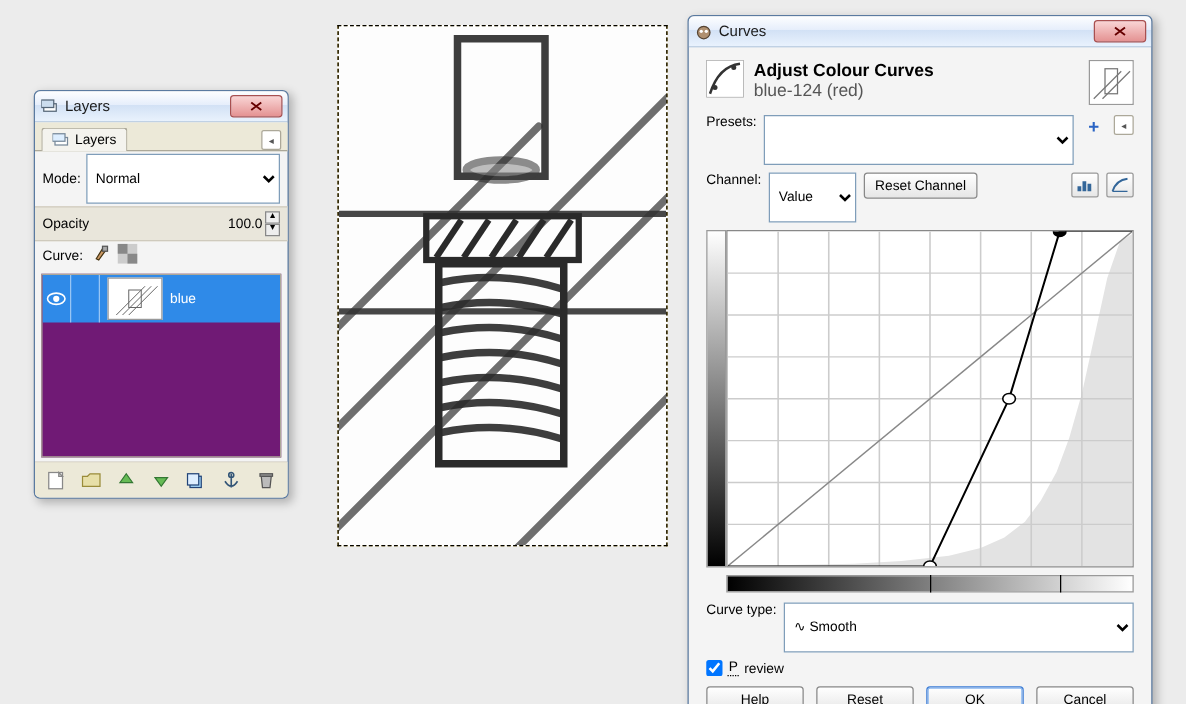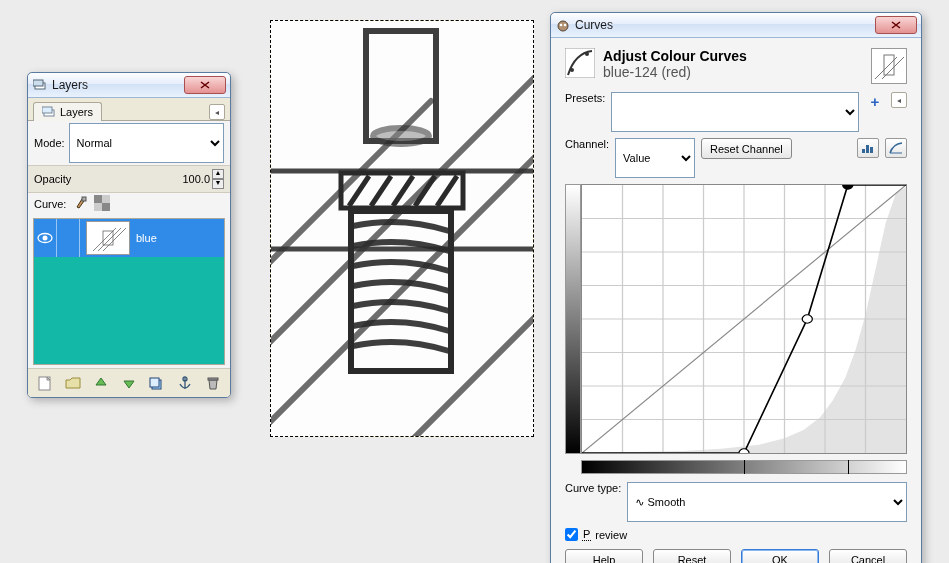--- a/index.html
+++ b/index.html
@@ -13,21 +13,21 @@
   .tab{border:1px solid #aca899;border-bottom:none;border-radius:3px 3px 0 0;background:#f4f3ee;padding:2px 8px;display:flex;align-items:center;position:relative;top:1px}
   .tab .mini-icon{width:14px;height:14px;margin-right:4px}
   .smallbtn{width:14px;height:14px;border:1px solid #aca899;background:#fff;border-radius:2px;display:flex;align-items:center;justify-content:center;font-size:8px;color:#555}
   .row{display:flex;align-items:center;padding:2px 6px}
   .label{margin-right:4px}
   select,input[type=text]{border:1px solid #7f9db9;background:#fff;font:inherit;padding:12px 3px}
   .opacity-row{background:#e9e6db;border-top:1px solid #cfcabd;border-bottom:1px solid #cfcabd;display:flex;align-items:center;padding:3px 6px}
   .opacity-val{flex:1;text-align:right;padding-right:2px}
   .opacity-btns{width:12px;display:flex;flex-direction:column}
   .spin{height:8px;border:1px solid #888;background:#eee;font-size:7px;line-height:6px;text-align:center}
-  .layer-list{background:#14b8a6;border:1px solid #aca899;margin:3px 5px;height:145px;overflow:hidden}
+  .layer-list{background:#701a75;border:1px solid #aca899;margin:3px 5px;height:145px;overflow:hidden}
   .layer-item{display:flex;align-items:center;height:38px}
   .layer-item.selected{background:#2f8ae8;color:#fff}
   .eye-cell{width:22px;height:100%;border-right:1px solid rgba(255,255,255,.5);display:flex;align-items:center;justify-content:center}
   .link-cell{width:22px;height:100%;border-right:1px solid rgba(255,255,255,.5)}
   .thumb-cell{width:42px;height:32px;margin:0 6px;background:#fff;border:1px solid #999;display:flex;align-items:center;justify-content:center}
   .bottom-toolbar{display:flex;gap:10px;padding:5px 8px;border-top:1px solid #cfcabd;background:#ece9d8;border-radius:0 0 4px 4px}
   .tbicon{width:18px;height:18px;display:flex;align-items:center;justify-content:center}
   
   .canvas{position:absolute;border:1px dashed #b89000;background:#fff}
   .canvas::before{content:"";position:absolute;inset:-1px;border:1px dashed #000;pointer-events:none}
@@ -274,21 +274,21 @@
 
     <div class="field-row">
       <span>Presets:</span>
       <select class="grow"><option></option></select>
       <div class="iconbtn" style="border:none;background:none;color:#2a64c4;font-size:15px;font-weight:bold">+</div>
       <div class="smallbtn">◂</div>
     </div>
 
     <div class="field-row">
       <span>Channel:</span>
-      <select style="width:80px"><option>Value</option></select>
+      <select style="width:70px"><option>Value</option></select>
       <button class="btn" style="min-width:auto;padding:0 8px">Reset Channel</button>
       <div style="flex:1"></div>
       <div class="iconbtn">
           <svg width="14" height="12">
             <rect x="1" y="7" width="3" height="4" fill="#369"></rect>
             <rect x="5" y="3" width="3" height="8" fill="#369"></rect>
             <rect x="9" y="5" width="3" height="6" fill="#369"></rect>
           </svg>
         </div>
       <div class="iconbtn">

